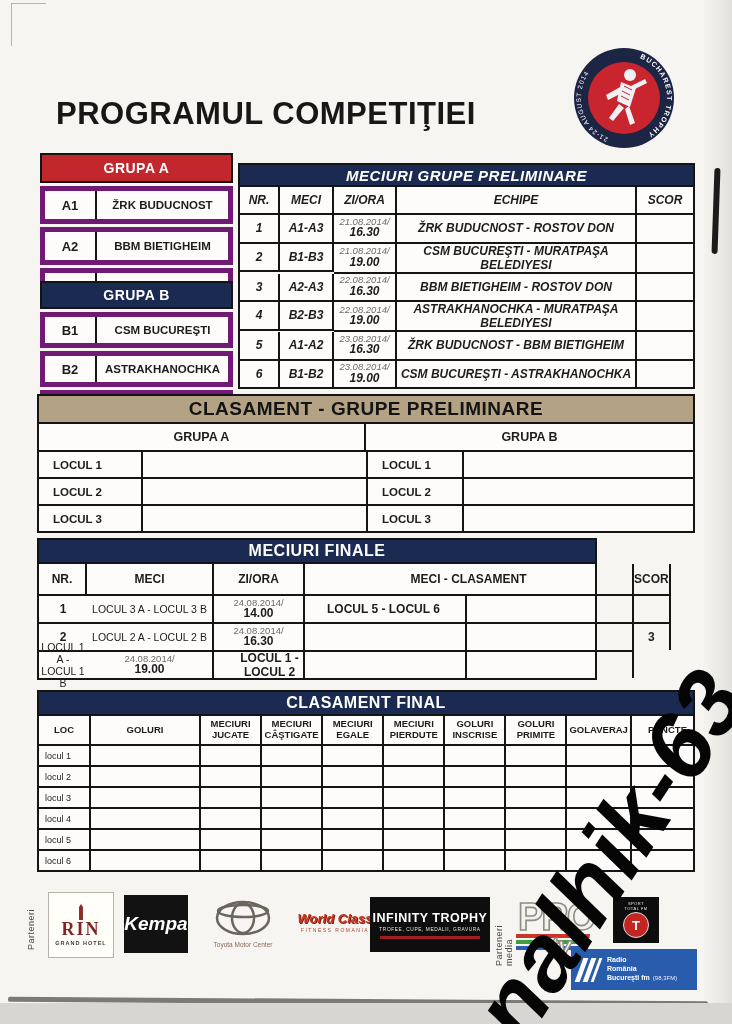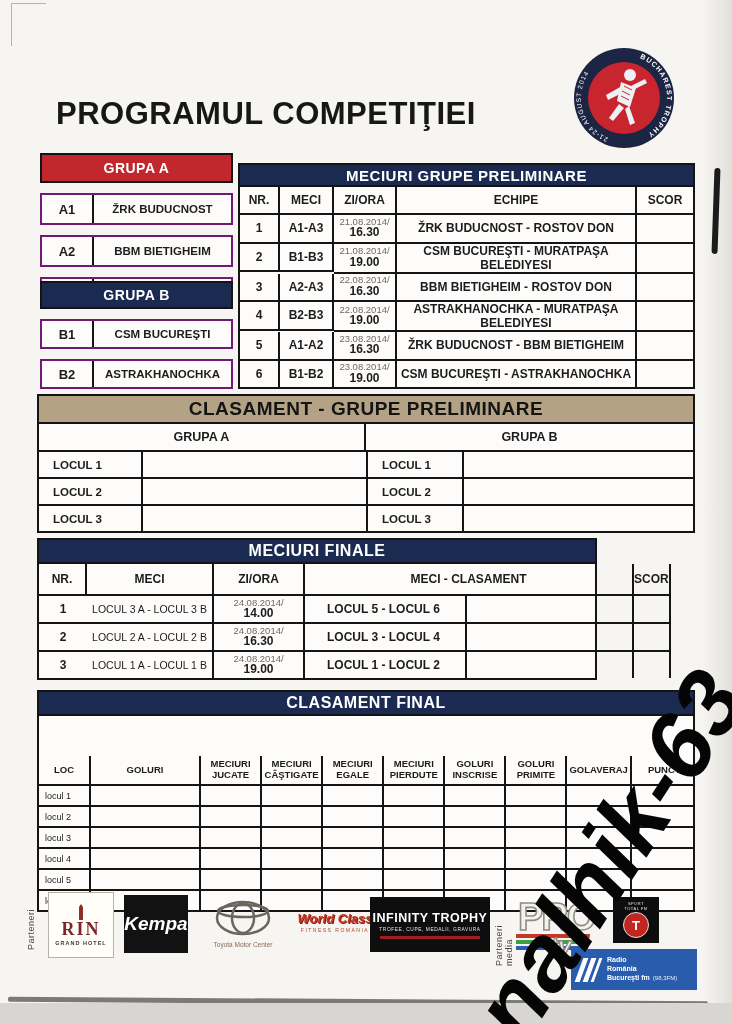--- a/index.html
+++ b/index.html
@@ -25,29 +25,29 @@
   
   .bar{font-weight:bold;color:#fff;text-align:center;border:2px solid #141414;
     display:flex;align-items:center;justify-content:center;letter-spacing:.5px;}
   .navy{background:#1b2a50;}
   .red{background:#c1272d;}
   .tan{background:#b3a284;color:#141414;}
 
   
   .gtable{position:absolute;width:193px;}
   .ghead{height:26px;font-size:14px;}
-  .grow{display:flex;border:2px solid #701a75;background:#fdfcfa;margin-top:10px;}
+  .grow{display:flex;border:5px solid #701a75;background:#fdfcfa;margin-top:3px;}
   .gcode{width:50px;border-right:2px solid #151515;display:flex;align-items:center;
     justify-content:center;font-weight:bold;font-size:13px;color:#1c1c1c;}
   .gteam{flex:1;display:flex;align-items:center;justify-content:center;text-align:center;
     font-weight:bold;font-size:11.5px;line-height:1.1;color:#1c1c1c;padding:1px 2px;}
   .ga-row{height:28px;} .gb-row{height:26px;}
 
   
-  .prelim{position:absolute;left:238px;top:163px;width:457px;}
+  .prelim{position:absolute;left:238px;top:163px;width:457px;font-style:italic;}
   .prelim .bar{height:20px;font-size:15px;}
   .pgrid{display:grid;grid-template-columns:40px 54px 63px 240px 1fr;
     border:2px solid #151515;border-top:none;background:#fdfcfa;}
   .pgrid > div{border-right:2px solid #151515;border-bottom:2px solid #151515;
     display:flex;align-items:center;justify-content:center;flex-direction:column;
     text-align:center;color:#1c1c1c;}
   .pgrid > div:nth-child(5n){border-right:none;}
   .pgrid > div:nth-last-child(-n+5){border-bottom:none;}
   .phead{height:26px;font-weight:bold;font-size:12px;}
   .pnr{height:26.5px;font-weight:bold;font-size:12px;}
@@ -90,21 +90,21 @@
 
   
   .standings{position:absolute;left:37px;top:690px;width:658px;}
   .standings .bar{height:22px;font-size:16px;}
   .sgrid{display:grid;grid-template-columns:52px 110px repeat(8,1fr);
     border:2px solid #151515;border-top:none;background:#fdfcfa;}
   .sgrid > div{border-right:2px solid #151515;border-bottom:2px solid #151515;
     display:flex;align-items:center;justify-content:center;text-align:center;color:#1c1c1c;}
   .sgrid > div:nth-child(10n){border-right:none;padding-left:12px;}
   .sgrid > div:nth-last-child(-n+10){border-bottom:none;}
-  .shead{height:28px;font-weight:bold;font-size:9.5px;line-height:1.15;padding:0 2px;margin-top:40px;}
+  .shead{height:28px;font-weight:bold;font-size:9.5px;line-height:1.15;padding:0 2px;}
   .srow{height:19px;}
   .sloc{font-size:9px;justify-content:flex-start !important;padding-left:6px;color:#55524d;}
 
   
   .vtext{position:absolute;writing-mode:vertical-rl;transform:rotate(180deg);
     font-size:9px;color:#4a4843;letter-spacing:.5px;}
   .rin{position:absolute;left:48px;top:892px;width:64px;height:64px;background:#fffef9;
     border:1px solid #b7b2a8;display:flex;flex-direction:column;align-items:center;justify-content:center;}
   .rin .tower{width:9px;height:16px;background:#8c2d2c;clip-path:polygon(50% 0,72% 18%,72% 100%,28% 100%,28% 18%);}
   .rin .name{font-family:"Liberation Serif", serif;font-weight:bold;font-size:18px;
@@ -325,21 +325,20 @@
       <div class="frow fclas">LOCUL 5 - LOCUL 6</div>
       <div class="frow"></div>
       <div class="frow"></div>
 
       <div class="frow fnr">2</div>
       <div class="frow fmeci">LOCUL 2 A - LOCUL 2 B</div>
       <div class="frow">
           <span class="pdate">24.08.2014/</span>
           <span class="ptime">16.30</span>
         </div>
-      <div class="frow fclas">LOCUL 3 - LOCUL 4</div>
       <div class="frow"></div>
       <div class="frow"></div>
 
       <div class="frow fnr">3</div>
       <div class="frow fmeci">LOCUL 1 A - LOCUL 1 B</div>
       <div class="frow">
           <span class="pdate">24.08.2014/</span>
           <span class="ptime">19.00</span>
         </div>
       <div class="frow fclas">LOCUL 1 - LOCUL 2</div>

